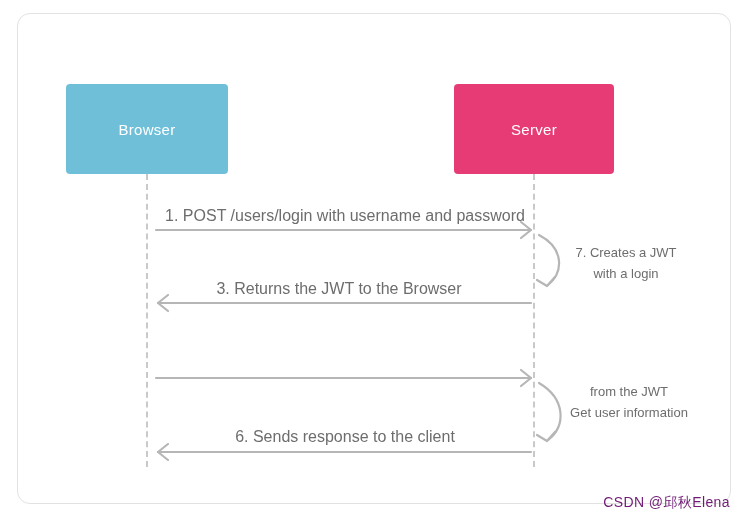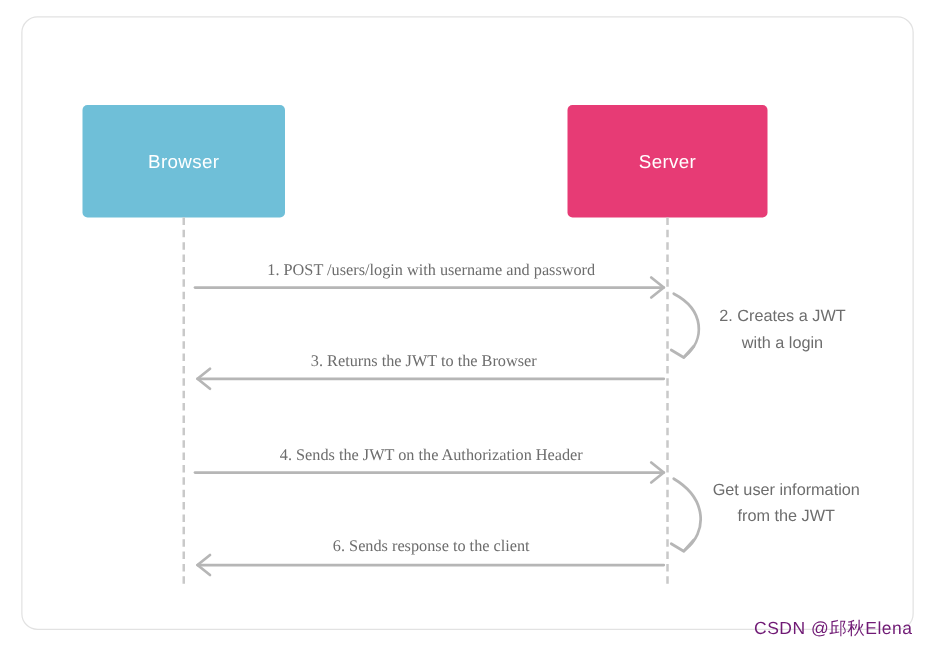--- a/index.html
+++ b/index.html
@@ -83,22 +83,22 @@
     top: 0;
     width: 752px;
     height: 521px;
     pointer-events: none;
   }
 
   
   .msg-label {
     position: absolute;
     color: #6d6d6d;
-    font-size: 13px;
-    font-family: Liberation Serif, serif;
+    font-size: 16px;
+    font-family: Liberation Sans, sans-serif;
     text-align: center;
     white-space: nowrap;
     line-height: 20px;
   }
   .note-label {
     position: absolute;
     color: #6d6d6d;
     font-size: 13px;
     font-family: "Liberation Sans", sans-serif;
     text-align: center;
@@ -173,31 +173,30 @@
       <g>
         <line x1="513" y1="438" x2="140" y2="438" stroke="#b6b6b6" stroke-width="2.2" stroke-linecap="round"></line>
         <polyline points="150,430 140,438 150,446" fill="none" stroke="#b6b6b6" stroke-width="2.2" stroke-linecap="round" stroke-linejoin="round"></polyline>
       </g>
     </svg>
 
     <div class="msg-label" id="label-m1">1. POST /users/login with username and password</div>
 
     <div class="msg-label" id="label-m3">3. Returns the JWT to the Browser</div>
 
-    <div class="msg-label" id="label-m4">4. Sends the JWT on the Authorization Header</div>
 
     <div class="msg-label" id="label-m6">6. Sends response to the client</div>
 
     <div class="note-label" id="note-1">
-      <div>2. Creates a JWT</div>
+      <div>7. Creates a JWT</div>
       <div>with a login</div>
     </div>
 
     <div class="note-label" id="note-2">
+      <div>from the JWT</div>
       <div>Get user information</div>
-      <div>from the JWT</div>
     </div>
 
   </div>
 
   <div class="watermark">CSDN @邱秋Elena</div>
 
 </div>
 
 </body></html>

